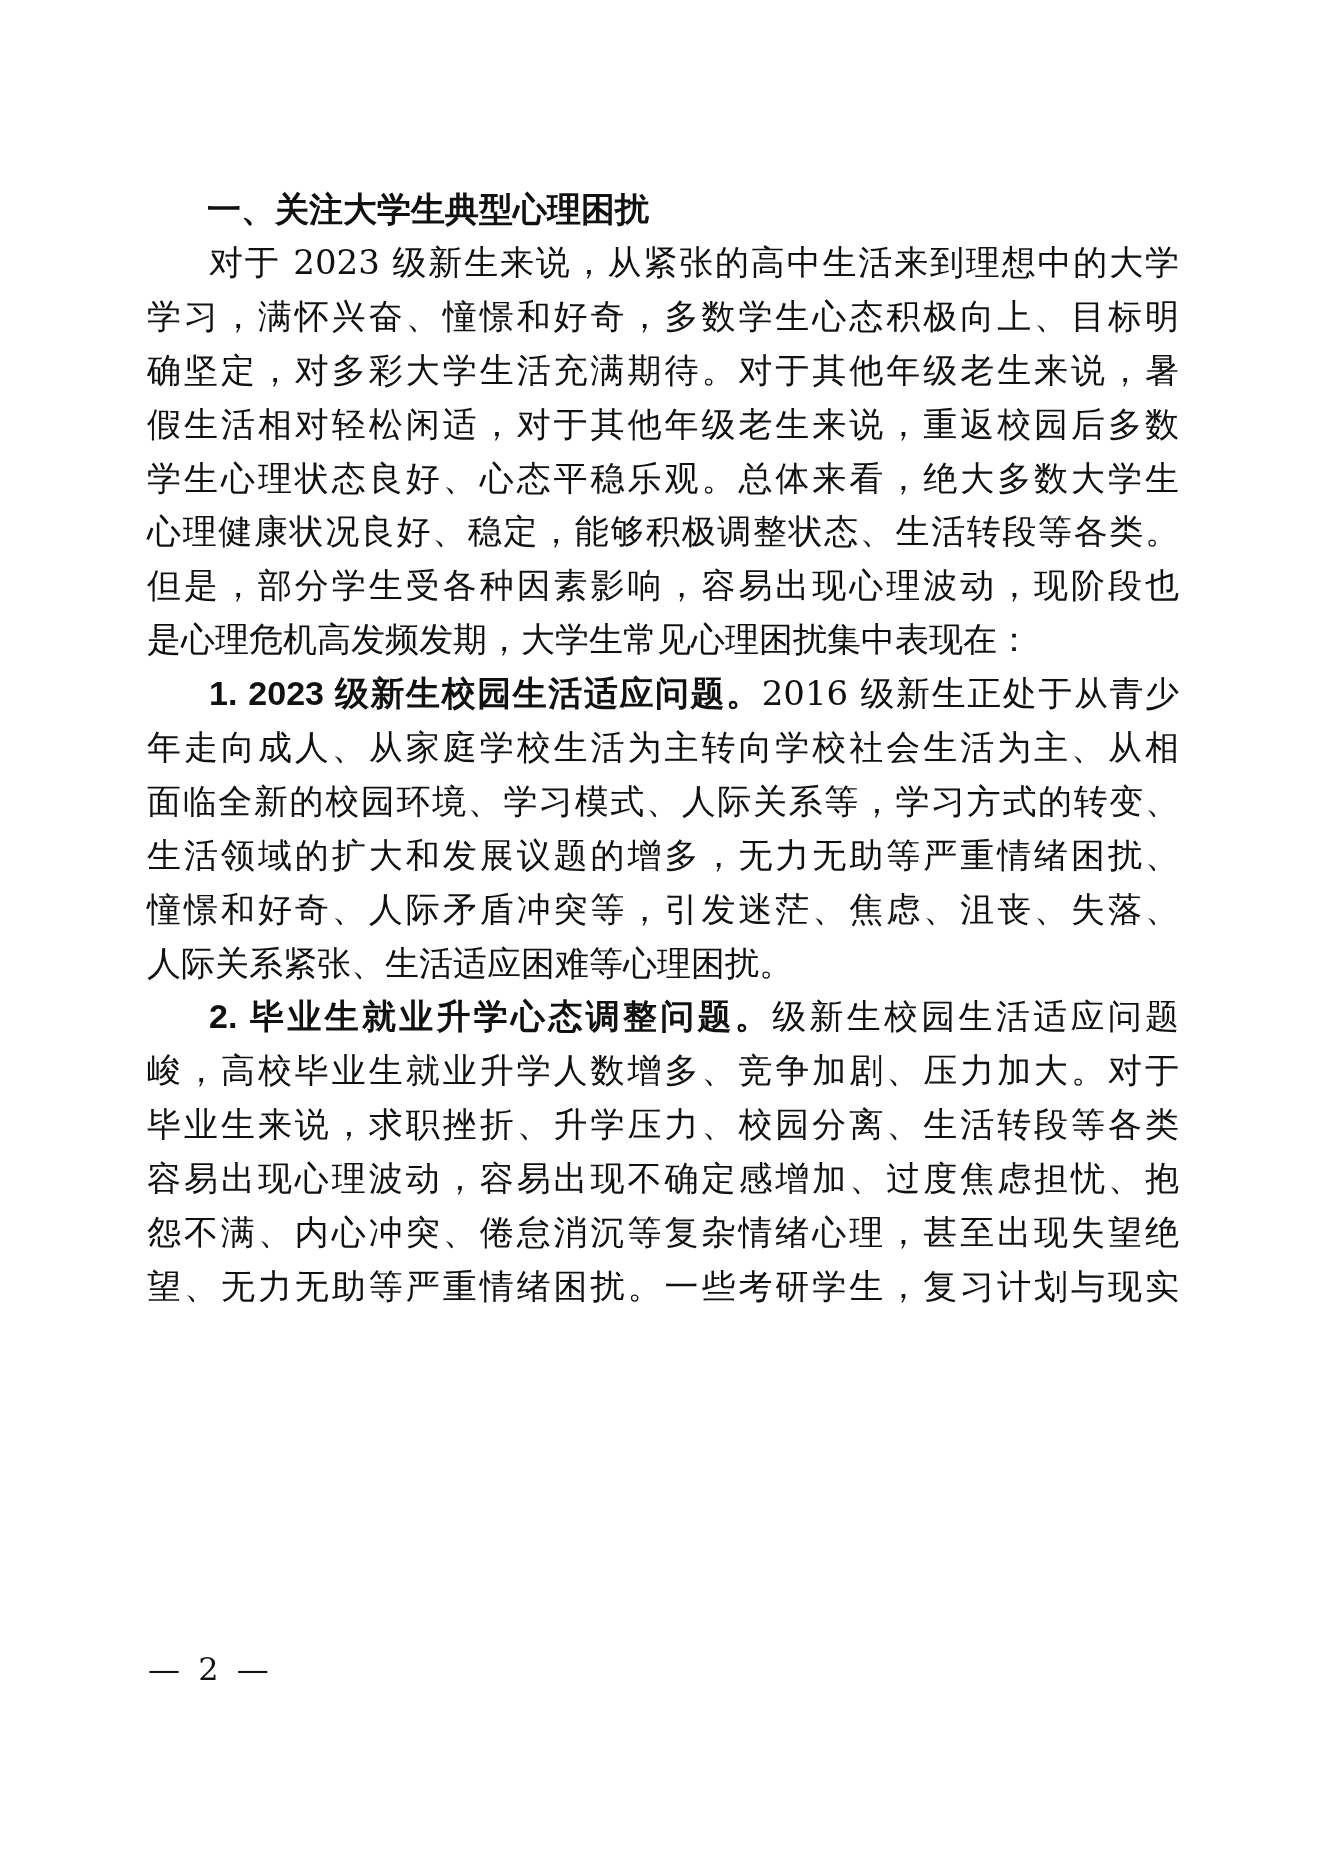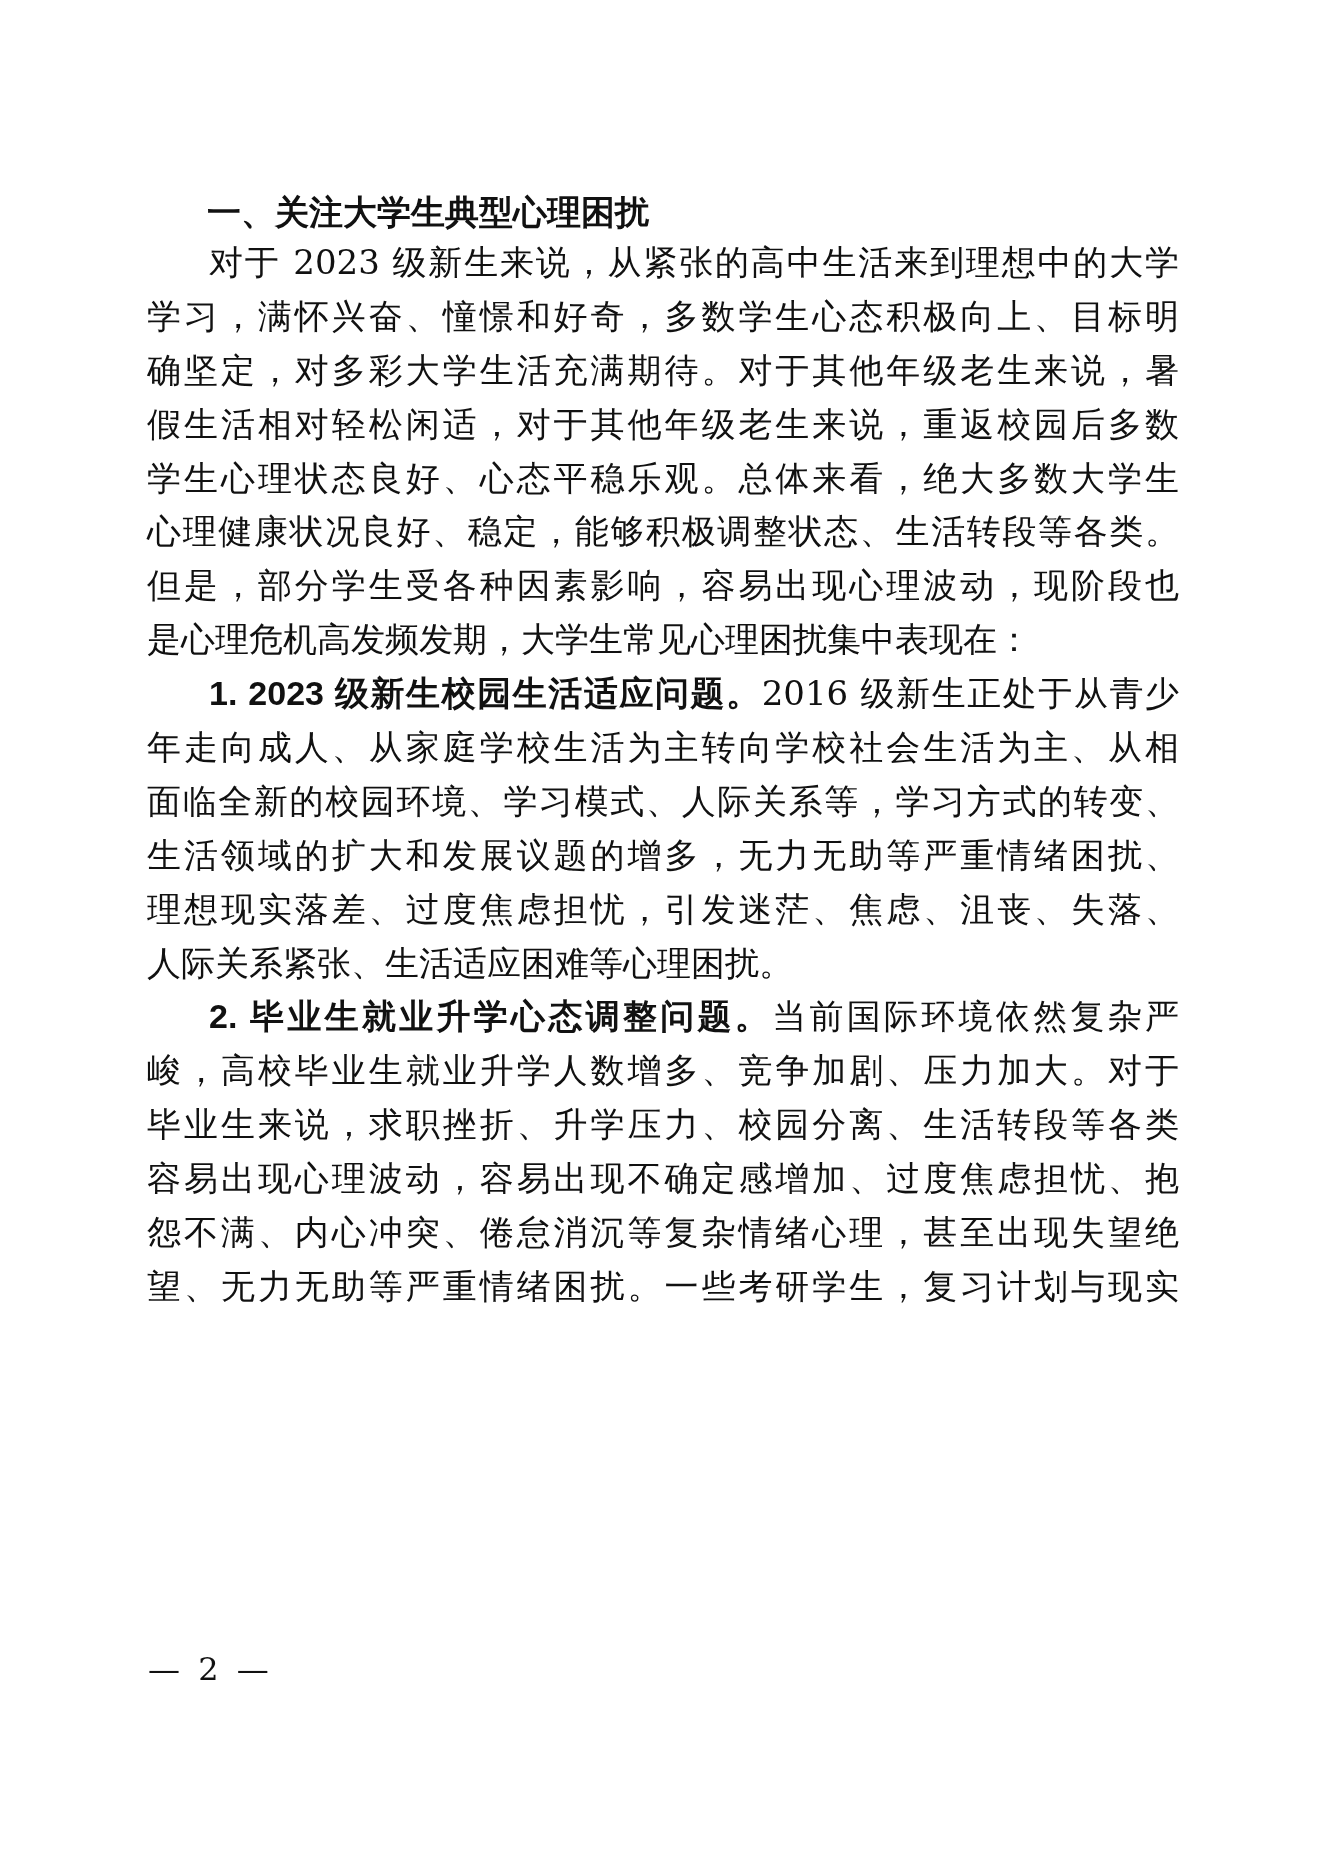--- a/index.html
+++ b/index.html
@@ -38,21 +38,21 @@
     letter-spacing: 0;
     display: block;
   }
   .line.last {
     text-align-last: left;
   }
   .indent {
     padding-left: 62px;
   }
   .heading {
-    font-family: Liberation Sans, sans-serif;
+    font-family: Liberation Mono, monospace;
     font-weight: bold;
     font-size: 34px;
     text-align: left;
     text-align-last: left;
     padding-left: 60px;
     height: 48px;
     line-height: 48px;
   }
   .sub {
     font-weight: bold;
@@ -85,26 +85,26 @@
       <div class="line">心理健康状况良好、稳定，能够积极调整状态、生活转段等各类。</div>
       <div class="line">但是，部分学生受各种因素影响，容易出现心理波动，现阶段也</div>
       <div class="line last">是心理危机高发频发期，大学生常见心理困扰集中表现在：</div>
     </div>
 
     <div>
       <div class="line indent"><span class="sub">1. 2023 级新生校园生活适应问题。</span><span>2016 级新生正处于从青少</span></div>
       <div class="line">年走向成人、从家庭学校生活为主转向学校社会生活为主、从相</div>
       <div class="line">面临全新的校园环境、学习模式、人际关系等，学习方式的转变、</div>
       <div class="line">生活领域的扩大和发展议题的增多，无力无助等严重情绪困扰、</div>
-      <div class="line">理想现实落差、过度焦虑担忧，引发迷茫、焦虑、沮丧、失落、</div>
+      <div class="line">憧憬和好奇、人际矛盾冲突等，引发迷茫、焦虑、沮丧、失落、</div>
       <div class="line last">人际关系紧张、生活适应困难等心理困扰。</div>
     </div>
 
     <div>
-      <div class="line indent"><span class="sub">2. 毕业生就业升学心态调整问题。</span><span>当前国际环境依然复杂严</span></div>
+      <div class="line indent"><span class="sub">2. 毕业生就业升学心态调整问题。</span><span>级新生校园生活适应问题</span></div>
       <div class="line">峻，高校毕业生就业升学人数增多、竞争加剧、压力加大。对于</div>
       <div class="line">毕业生来说，求职挫折、升学压力、校园分离、生活转段等各类</div>
       <div class="line">容易出现心理波动，容易出现不确定感增加、过度焦虑担忧、抱</div>
       <div class="line">怨不满、内心冲突、倦怠消沉等复杂情绪心理，甚至出现失望绝</div>
       <div class="line">望、无力无助等严重情绪困扰。一些考研学生，复习计划与现实</div>
     </div>
 
   </div>
 
   <div class="footer">— 2 —</div>

